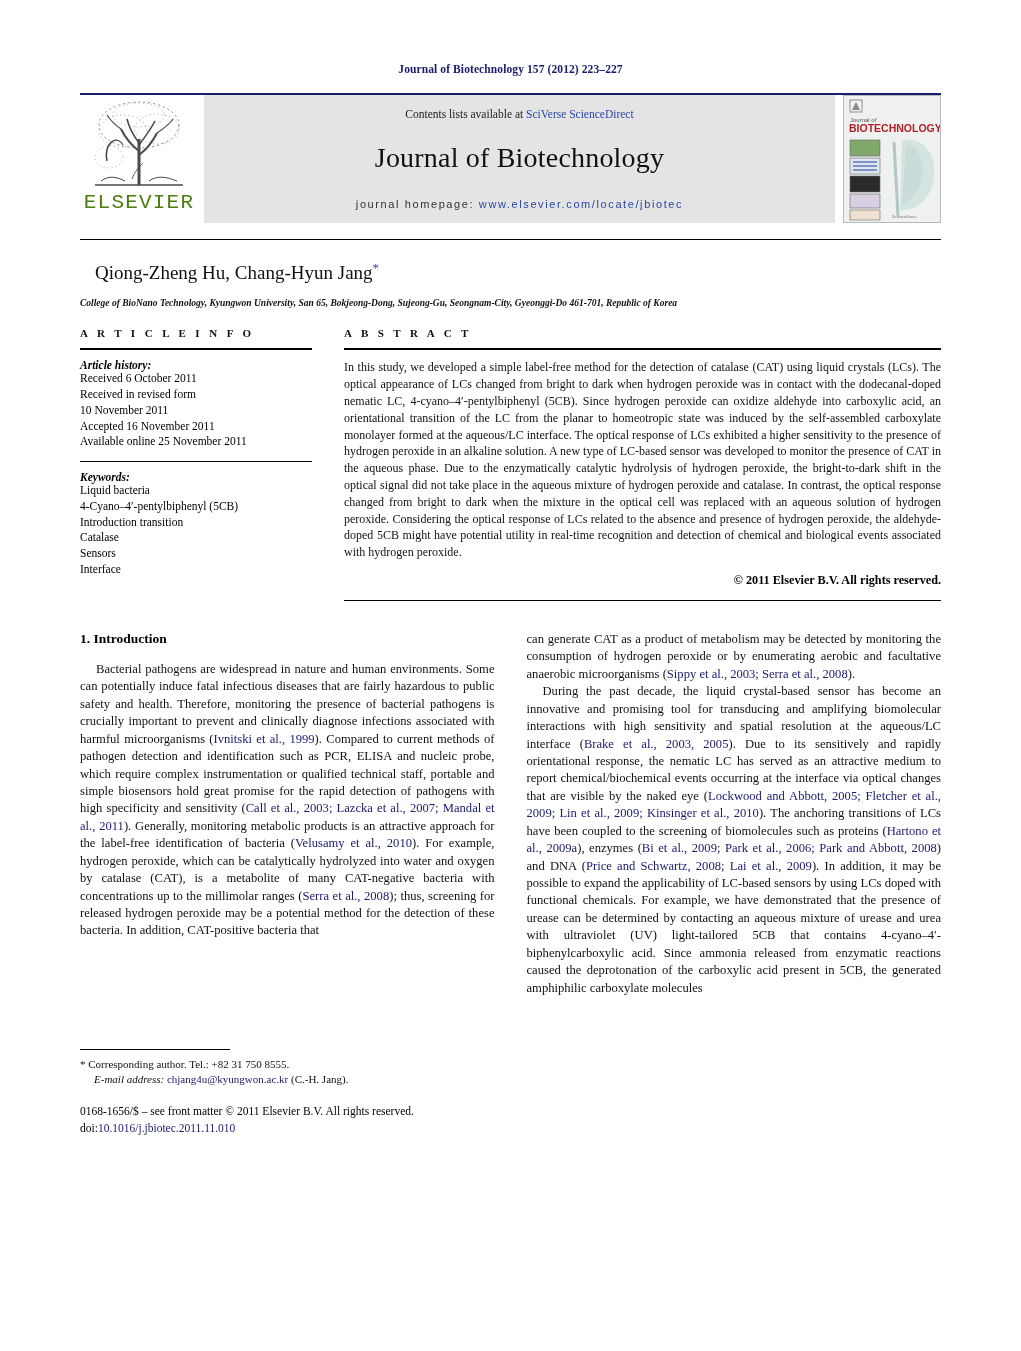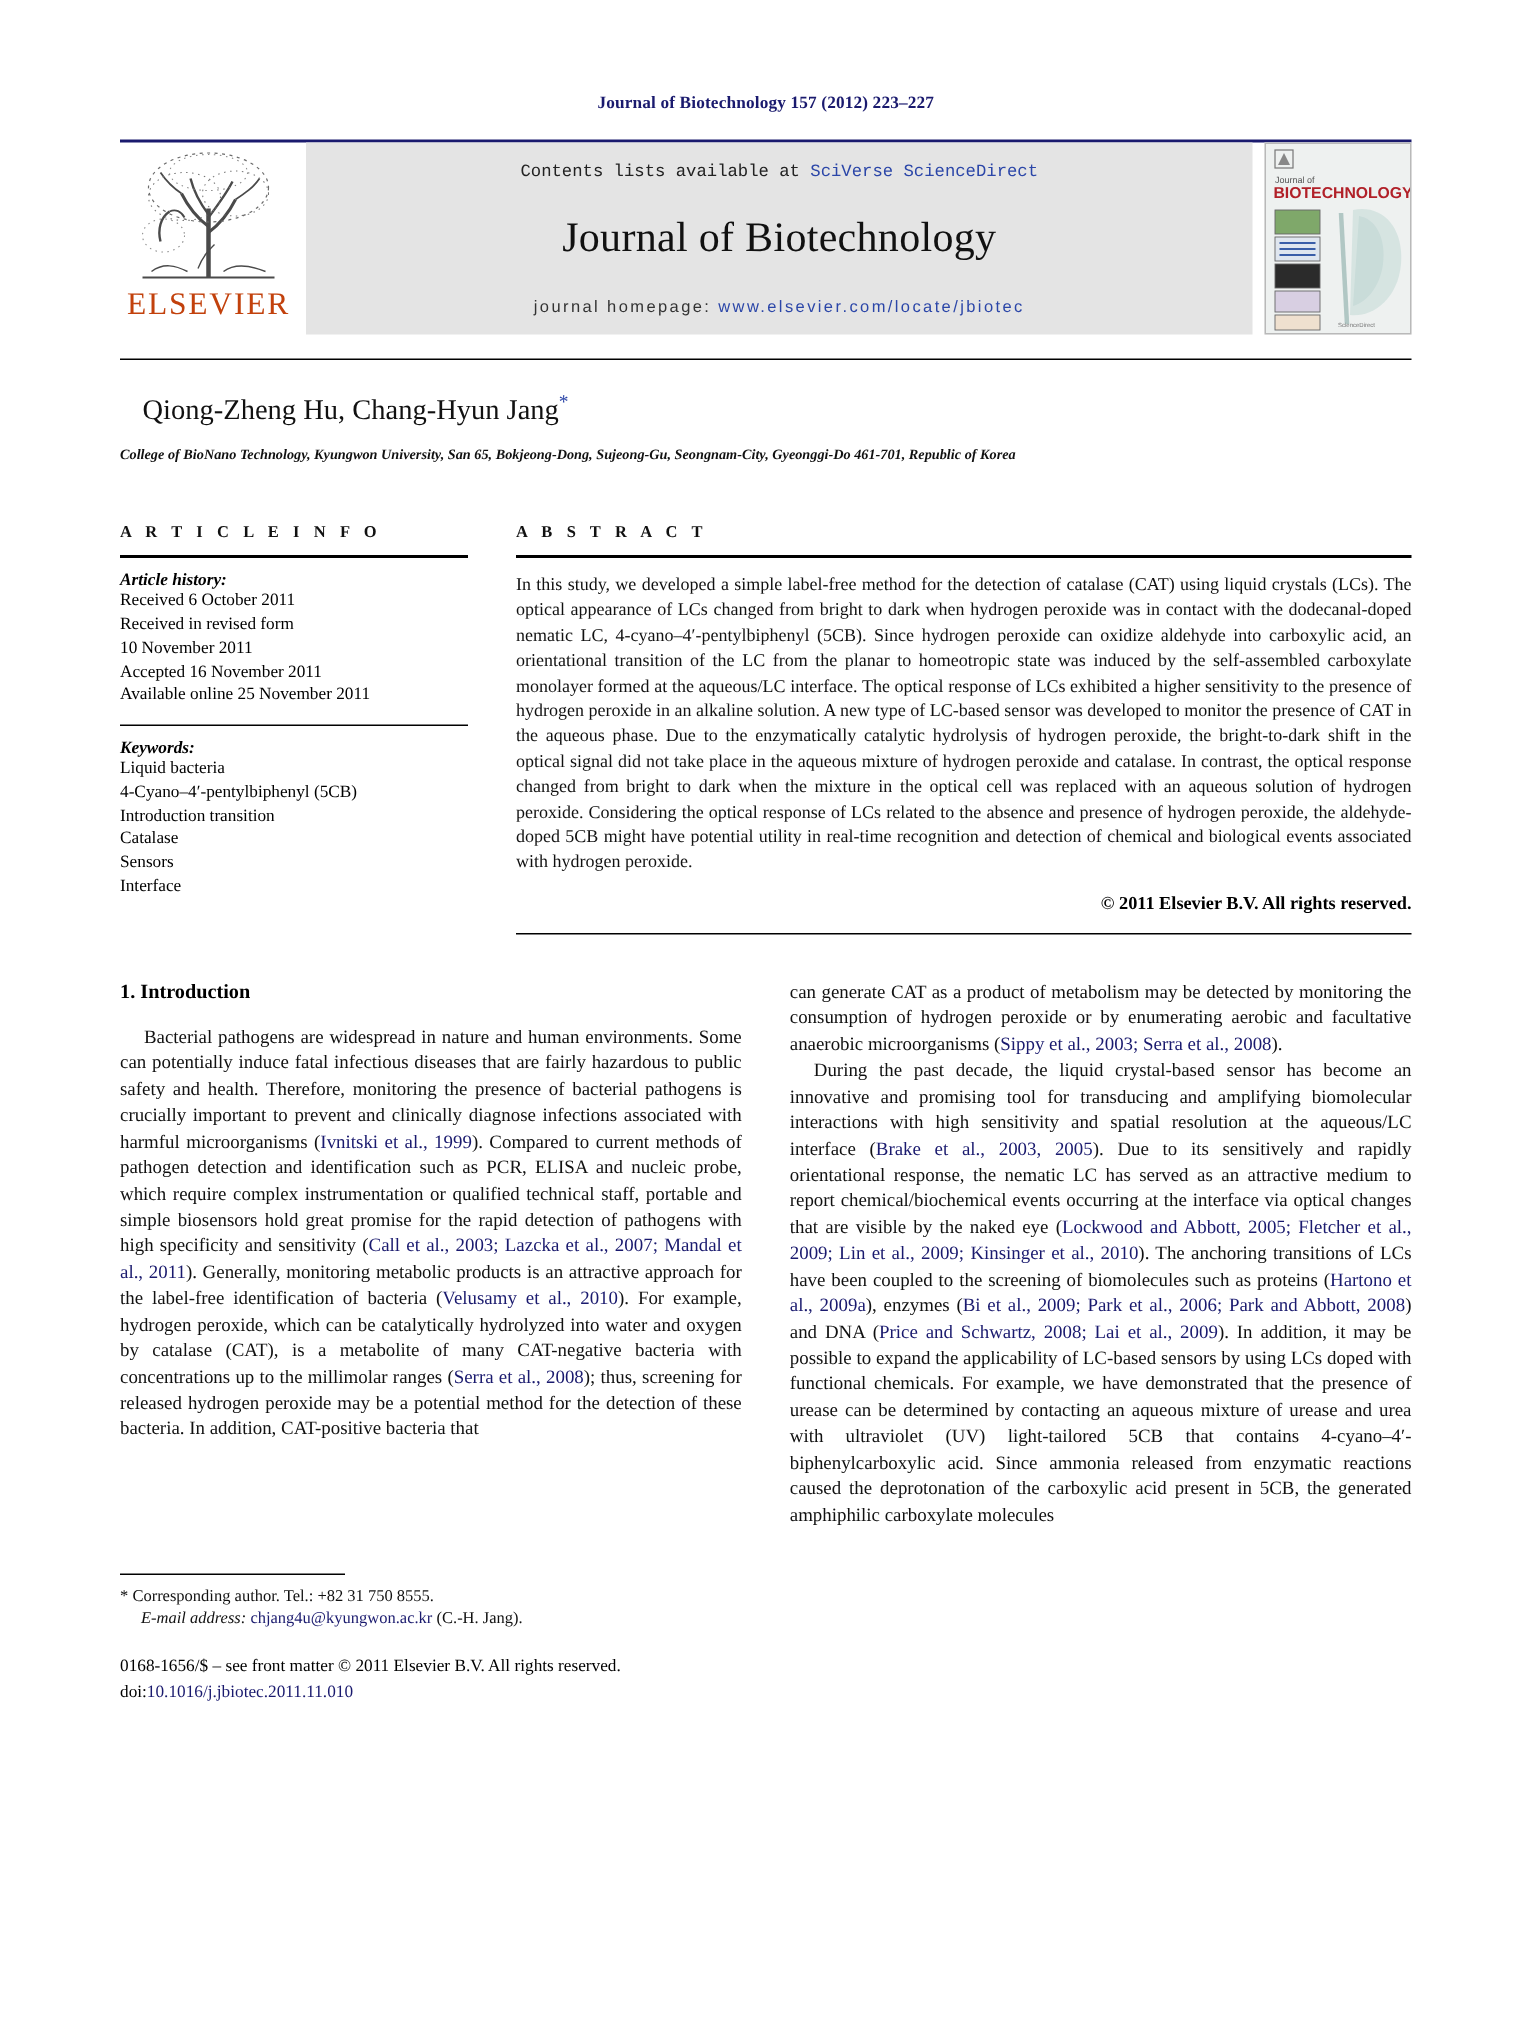--- a/index.html
+++ b/index.html
@@ -47,40 +47,40 @@
     flex: 0 0 118px;
     display: flex;
     flex-direction: column;
     align-items: center;
     justify-content: flex-start;
     padding-top: 4px;
     box-sizing: border-box;
   }
   .tree-box { width: 104px; height: 92px; }
   .elsevier-word {
-    font-family: Liberation Serif, serif;
+    font-family: Liberation Mono, monospace;
     font-size: 21px;
     letter-spacing: 1.2px;
-    color: #c2410c;
+    color: #4d7c0f;
     line-height: 1;
     margin-top: 1px;
   }
   .journal-banner {
     flex: 1 1 auto;
     background: #e4e4e4;
     margin: 0 8px 0 6px;
     display: flex;
     flex-direction: column;
     align-items: center;
     justify-content: center;
     padding: 6px 0 8px;
     box-sizing: border-box;
   }
   .contents-line {
-    font-family: Liberation Mono, monospace;
+    font-family: Liberation Serif, serif;
     font-size: 11.5px;
     color: #222;
     margin-top: 2px;
   }
   .contents-line .sd {
     color: #2b46a8;
   }
   .journal-name {
     font-family: "Liberation Serif", serif;
     font-size: 28px;
@@ -131,21 +131,21 @@
     font-style: italic;
     font-weight: bold;
     font-size: 9.5px;
     margin-top: 14px;
     color: #111;
   }
 
   
   .info-abstract {
     display: flex;
-    margin-top: 40px;
+    margin-top: 19px;
   }
   .col-info {
     width: 232px;
     flex: 0 0 232px;
     margin-right: 32px;
   }
   .col-abstract {
     flex: 1 1 auto;
   }
   .sec-label {

